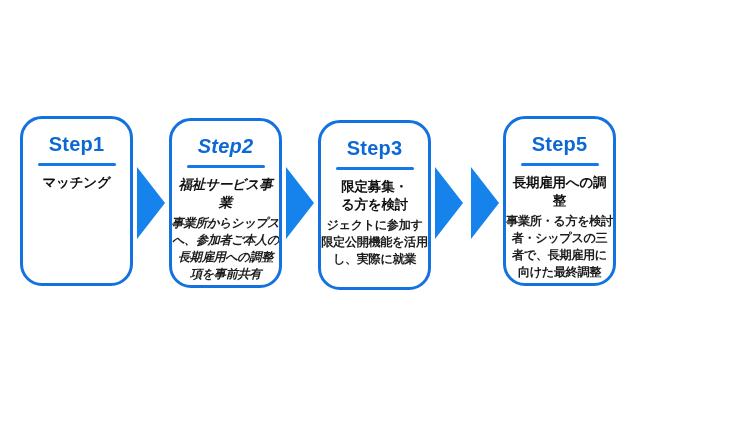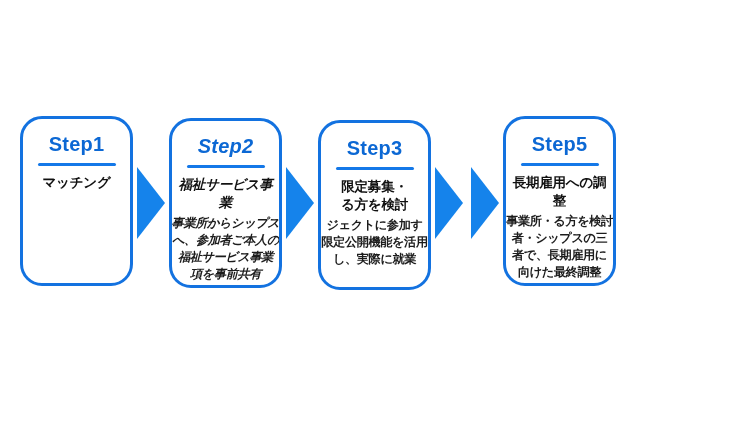--- a/index.html
+++ b/index.html
@@ -90,21 +90,21 @@
     </div>
 
     <div class="flow-arrow"></div>
 
     <div class="step-card">
       <div class="step-title">Step2</div>
       <div class="step-underline"></div>
       <div class="step-subtitle">福祉サービス事業</div>
       <div class="step-body">事業所からシップス
 へ、参加者ご本人の
-福祉サービス事業
+長期雇用への調整
 項を事前共有</div>
     </div>
 
     <div class="flow-arrow"></div>
 
     <div class="step-card">
       <div class="step-title">Step3</div>
       <div class="step-underline"></div>
       <div class="step-subtitle">限定募集・
 る方を検討</div>

